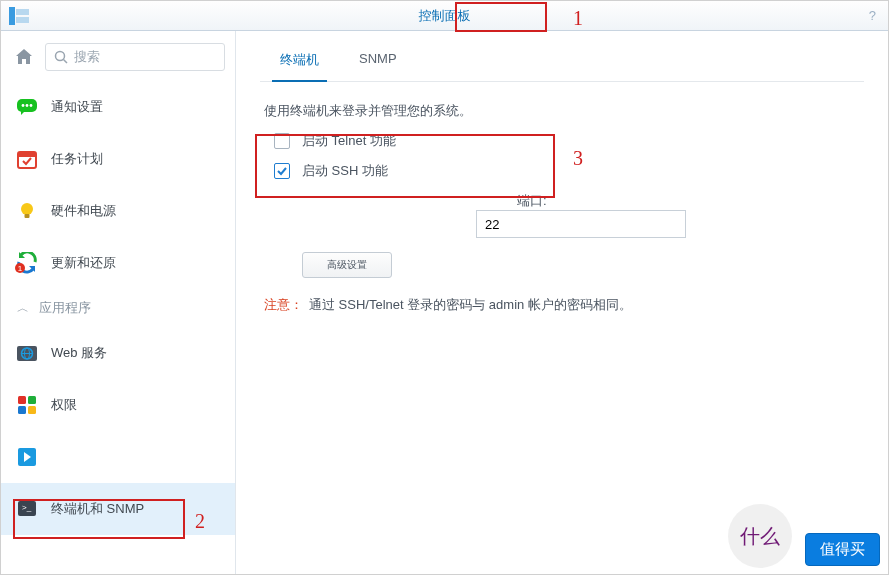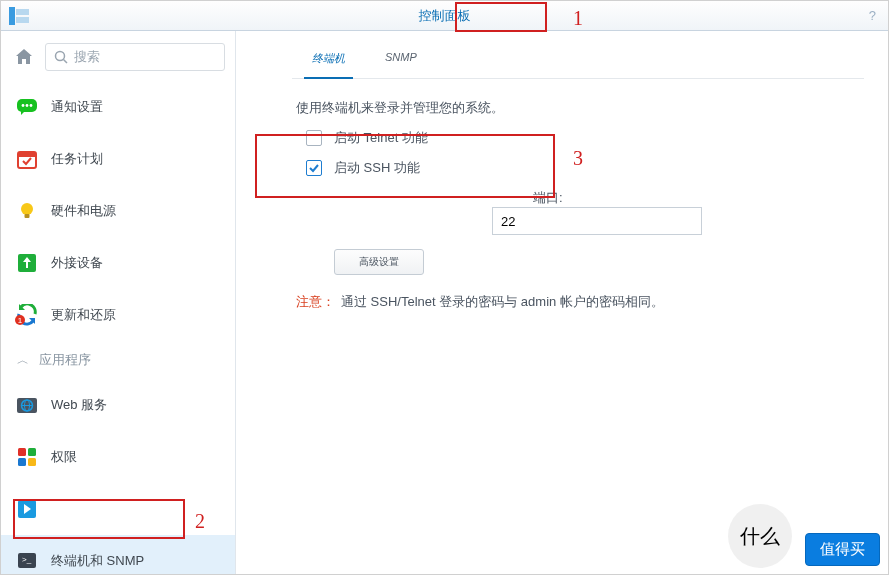--- a/index.html
+++ b/index.html
@@ -3,39 +3,39 @@
   <meta charset="utf-8">
   <style>
     * { margin: 0; padding: 0; box-sizing: border-box; font-family: "Microsoft YaHei", Arial, sans-serif; }
     body { width: 889px; height: 575px; background: #fff; overflow: hidden; position: relative; border: 1px solid #d0d0d0; }
     
     .titlebar { height: 30px; background: linear-gradient(#fefefe, #f0f4f8); border-bottom: 1px solid #c8d4e0; display: flex; align-items: center; position: relative; }
     .titlebar .tb-icon { width: 24px; height: 20px; margin-left: 6px; display: flex; align-items: center; justify-content: center; }
     .titlebar .title { position: absolute; left: 50%; transform: translateX(-50%); font-size: 13px; color: #0a6eb4; padding: 2px 30px; }
     .titlebar .help { position: absolute; right: 12px; color: #9cb0c4; font-size: 13px; }
     
-    .body-area { display: flex; height: calc(100% - 30px); gap: 32px; }
+    .body-area { display: flex; height: calc(100% - 30px); }
     
     .sidebar { width: 235px; border-right: 1px solid #e0e6ec; padding: 8px 0 0 0; background: #fff; }
     .search-row { display: flex; align-items: center; padding: 4px 10px 10px 10px; gap: 8px; }
     .home-icon { width: 26px; height: 24px; display: flex; align-items: center; justify-content: center; color: #7a8a9a; font-size: 18px; }
     .search-box { flex: 1; display: flex; align-items: center; height: 28px; border: 1px solid #d8dde2; border-radius: 3px; padding: 0 8px; color: #9aa5b0; background: #fff; }
     .search-box svg { flex-shrink: 0; }
     .search-box span { margin-left: 6px; font-size: 13px; }
     
     .nav-item { display: flex; align-items: center; height: 52px; padding: 0 14px; font-size: 13px; color: #404850; cursor: pointer; position: relative; }
     .nav-item.active { background: #e2f0fb; }
     .nav-item .ico { width: 24px; height: 24px; margin-right: 12px; display: flex; align-items: center; justify-content: center; }
     
     .apps-header { display: flex; align-items: center; padding: 10px 16px; color: #8a96a2; font-size: 13px; gap: 10px; }
     .apps-header .chev { font-size: 12px; }
     
     .content { flex: 1; padding: 10px 24px 0 24px; position: relative; }
     .tabs { display: flex; border-bottom: 1px solid #e4e8ec; }
-    .tab { padding: 10px 20px 12px; font-size: 11px; color: #5a6470; cursor: pointer; position: relative; font-style: italic; }
+    .tab { padding: 10px 20px 12px; font-size: 13px; color: #5a6470; cursor: pointer; position: relative; }
     .tab.active { color: #0a6eb4; }
     .tab.active::after { content: ""; position: absolute; left: 12px; right: 12px; bottom: -1px; height: 2px; background: #0a6eb4; }
     
     .panel { padding: 20px 4px 0; font-size: 13px; color: #4a5460; }
     .intro { margin-bottom: 12px; }
     .chk-row { display: flex; align-items: center; margin: 0 0 12px 10px; gap: 12px; }
     .chkbox { width: 16px; height: 16px; border: 1px solid #a8b4c0; border-radius: 2px; display: flex; align-items: center; justify-content: center; background: #fff; }
     .chkbox.checked { border-color: #1e7dd0; }
     .chkbox.checked svg { display: block; }
     .chkbox svg { display: none; }
@@ -45,21 +45,21 @@
     .port-input { width: 210px; height: 28px; border: 1px solid #c8d0d8; padding: 0 8px; font-size: 13px; background: #fff; }
     
     .adv-btn { margin-left: 38px; padding: 5px 24px; border: 1px solid #c4ccd4; background: linear-gradient(#fdfdfd, #f0f2f4); border-radius: 3px; font-size: 10px; color: #4a5460; cursor: pointer; }
     
     .note { margin-top: 18px; }
     .note .nlabel { color: #d84020; margin-right: 6px; }
     
     .annot { position: absolute; border: 2px solid #d02020; pointer-events: none; }
     .annot-num { position: absolute; color: #d02020; font-size: 20px; font-family: serif; pointer-events: none; }
     
-    .watermark { position: absolute; right: 96px; bottom: 6px; width: 64px; height: 64px; border-radius: 50%; background: rgba(230,230,230,0.6); display: flex; align-items: center; justify-content: center; color: #000000; font-size: 20px; }
+    .watermark { position: absolute; right: 96px; bottom: 6px; width: 64px; height: 64px; border-radius: 50%; background: rgba(230,230,230,0.6); display: flex; align-items: center; justify-content: center; color: #701a75; font-size: 20px; }
     .btn-buy { position: absolute; right: 8px; bottom: 8px; padding: 6px 14px; background: #0a7de0; color: #fff; border-radius: 4px; font-size: 15px; border: 1px solid #0568bd; cursor: pointer; }
   </style>
 </head>
 <body>
 
 <div class="titlebar">
   <div class="tb-icon">
     <svg width="20" height="18" viewBox="0 0 20 18">
         <rect x="0" y="0" width="6" height="18" fill="#3a9be0"></rect>
         <rect x="7" y="2" width="13" height="6" fill="#b8d8ef"></rect>
@@ -114,29 +114,20 @@
       <div class="ico">
           <svg width="22" height="22" viewBox="0 0 22 22">
             <circle cx="11" cy="9" r="6" fill="#f8c818"></circle>
             <rect x="8.5" y="14" width="5" height="4" rx="1" fill="#b89020"></rect>
           </svg>
         </div>
       <span>硬件和电源</span>
     </div>
     <div class="nav-item">
       <div class="ico">
-          <svg width="22" height="22" viewBox="0 0 22 22">
-            <rect x="2" y="2" width="18" height="18" rx="2" fill="#1fae3a"></rect>
-            <path d="M11 5 L15 10 L12 10 L12 16 L10 16 L10 10 L7 10 Z" fill="#fff"></path>
-          </svg>
-        </div>
-      <span>外接设备</span>
-    </div>
-    <div class="nav-item">
-      <div class="ico">
           <svg width="24" height="22" viewBox="0 0 24 22">
             <path d="M6 3 A8 8 0 0 1 20 10" stroke="#1fae3a" stroke-width="3" fill="none"></path>
             <path d="M18 17 A8 8 0 0 1 4 10" stroke="#1a78d0" stroke-width="3" fill="none"></path>
             <path d="M4 0 L4 6 L10 6 Z" fill="#1fae3a"></path>
             <path d="M20 20 L20 14 L14 14 Z" fill="#1a78d0"></path>
             <circle cx="5" cy="16" r="5" fill="#e03020"></circle>
             <text x="5" y="19" font-size="8" fill="#fff" text-anchor="middle">1</text>
           </svg>
         </div>
       <span>更新和还原</span>

